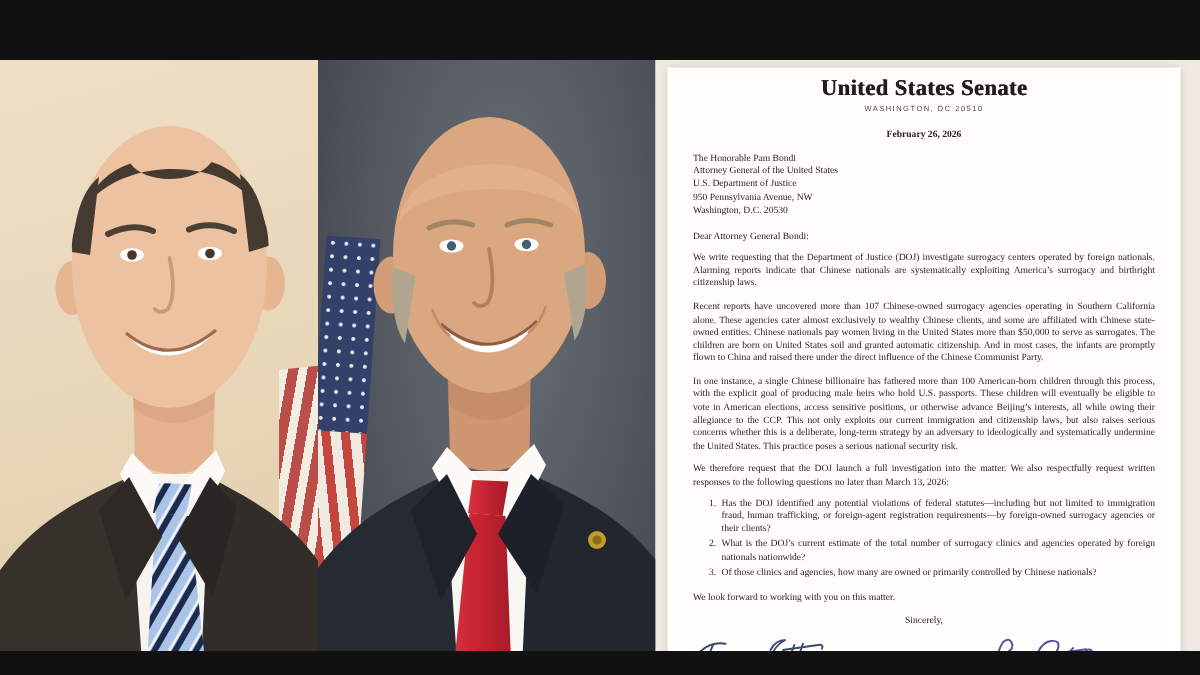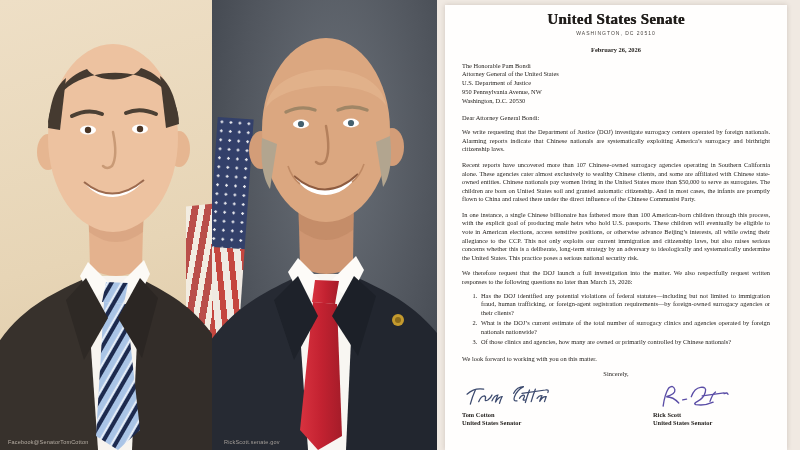--- a/index.html
+++ b/index.html
@@ -1,16 +1,16 @@
 <!DOCTYPE html>
 <html><head>
 <meta charset="utf-8">
 <style>
   html,body{margin:0;padding:0;background:#111;}
-  .stage{position:relative;width:800px;height:450px;overflow:hidden;background:#f0e9e2;font-family:"Liberation Serif",serif;}
+  .stage{position:relative;width:800px;height:394px;overflow:hidden;background:#f0e9e2;font-family:"Liberation Serif",serif;margin-top:40px;}
 
   
   .photo{position:absolute;top:0;height:450px;overflow:hidden;}
   .photo-a{left:0;width:212px;background:linear-gradient(165deg,#eedfc6 0%,#e7d5b6 55%,#ddc9a6 100%);}
   .photo-b{left:212px;width:225px;background:radial-gradient(ellipse at 55% 32%,#6a7078 0%,#51565e 55%,#3a3f47 100%);}
   .photo svg{position:absolute;left:0;top:0;}
   .photo-caption{position:absolute;left:8px;bottom:5px;font-family:"Liberation Sans",sans-serif;
     font-size:5.5px;letter-spacing:.2px;color:#c9c0b6;opacity:.85;z-index:5;}
   .photo-b .photo-caption{left:12px;color:#b9b2aa;}
 

